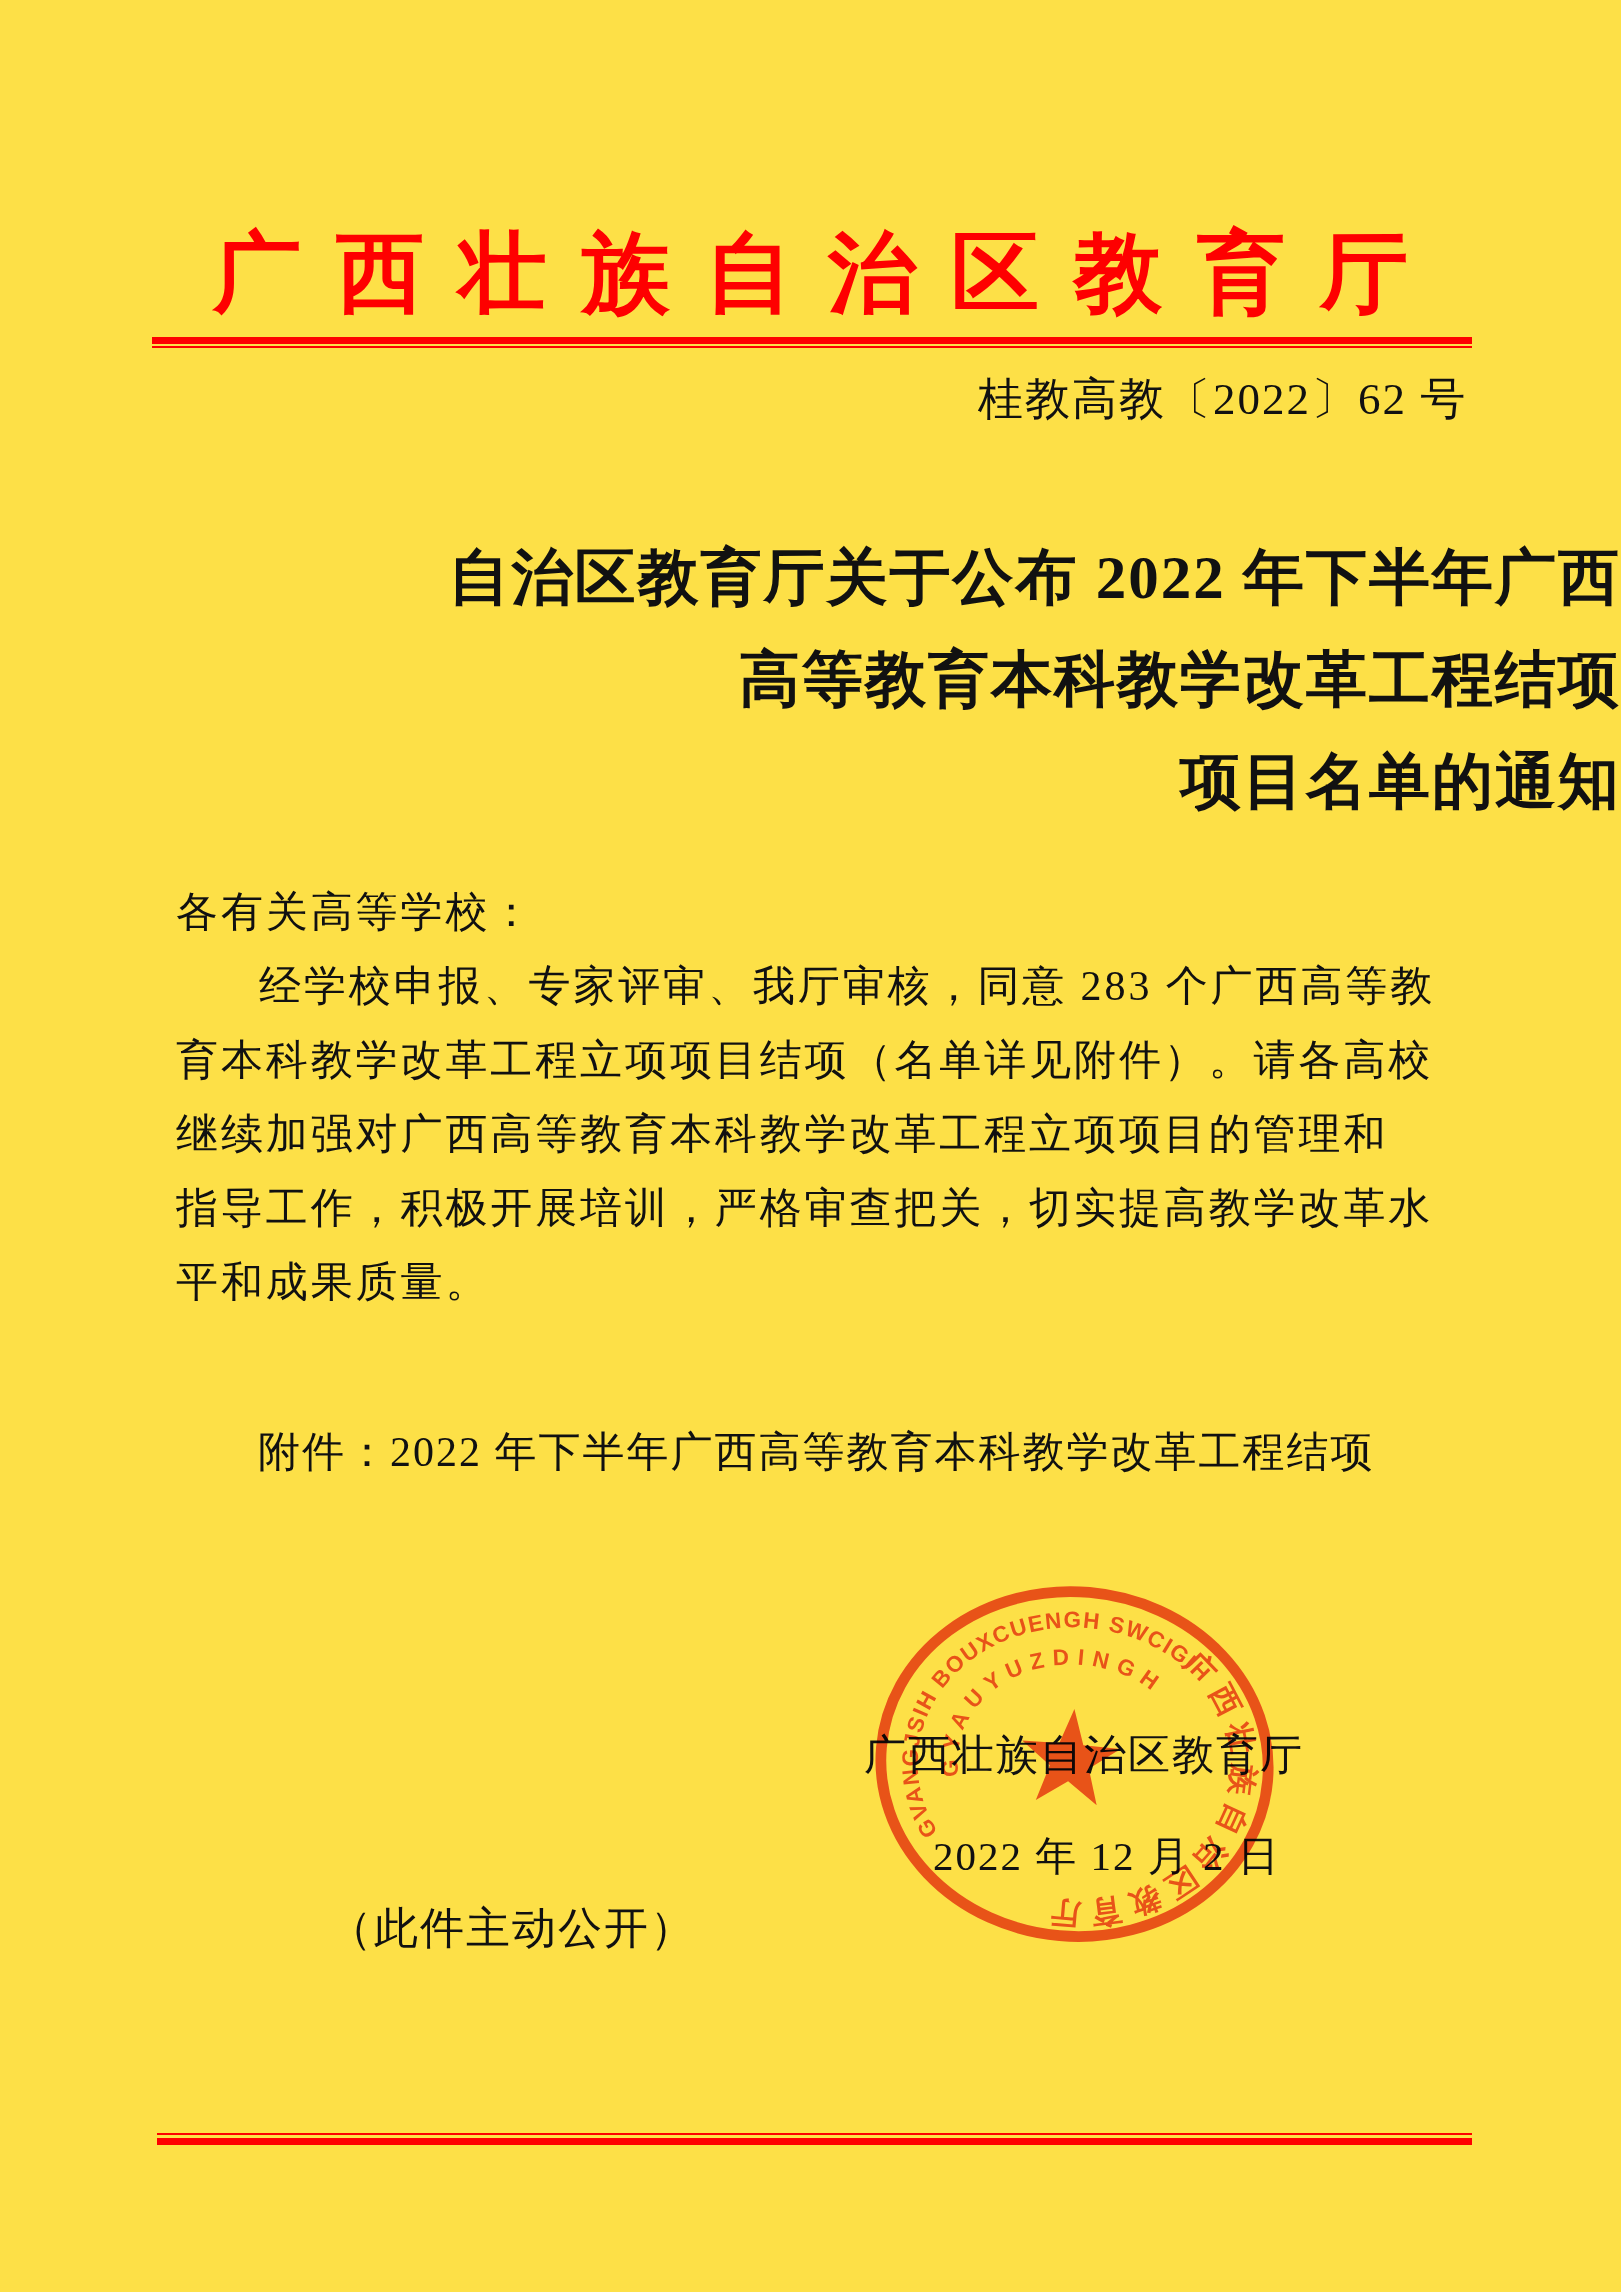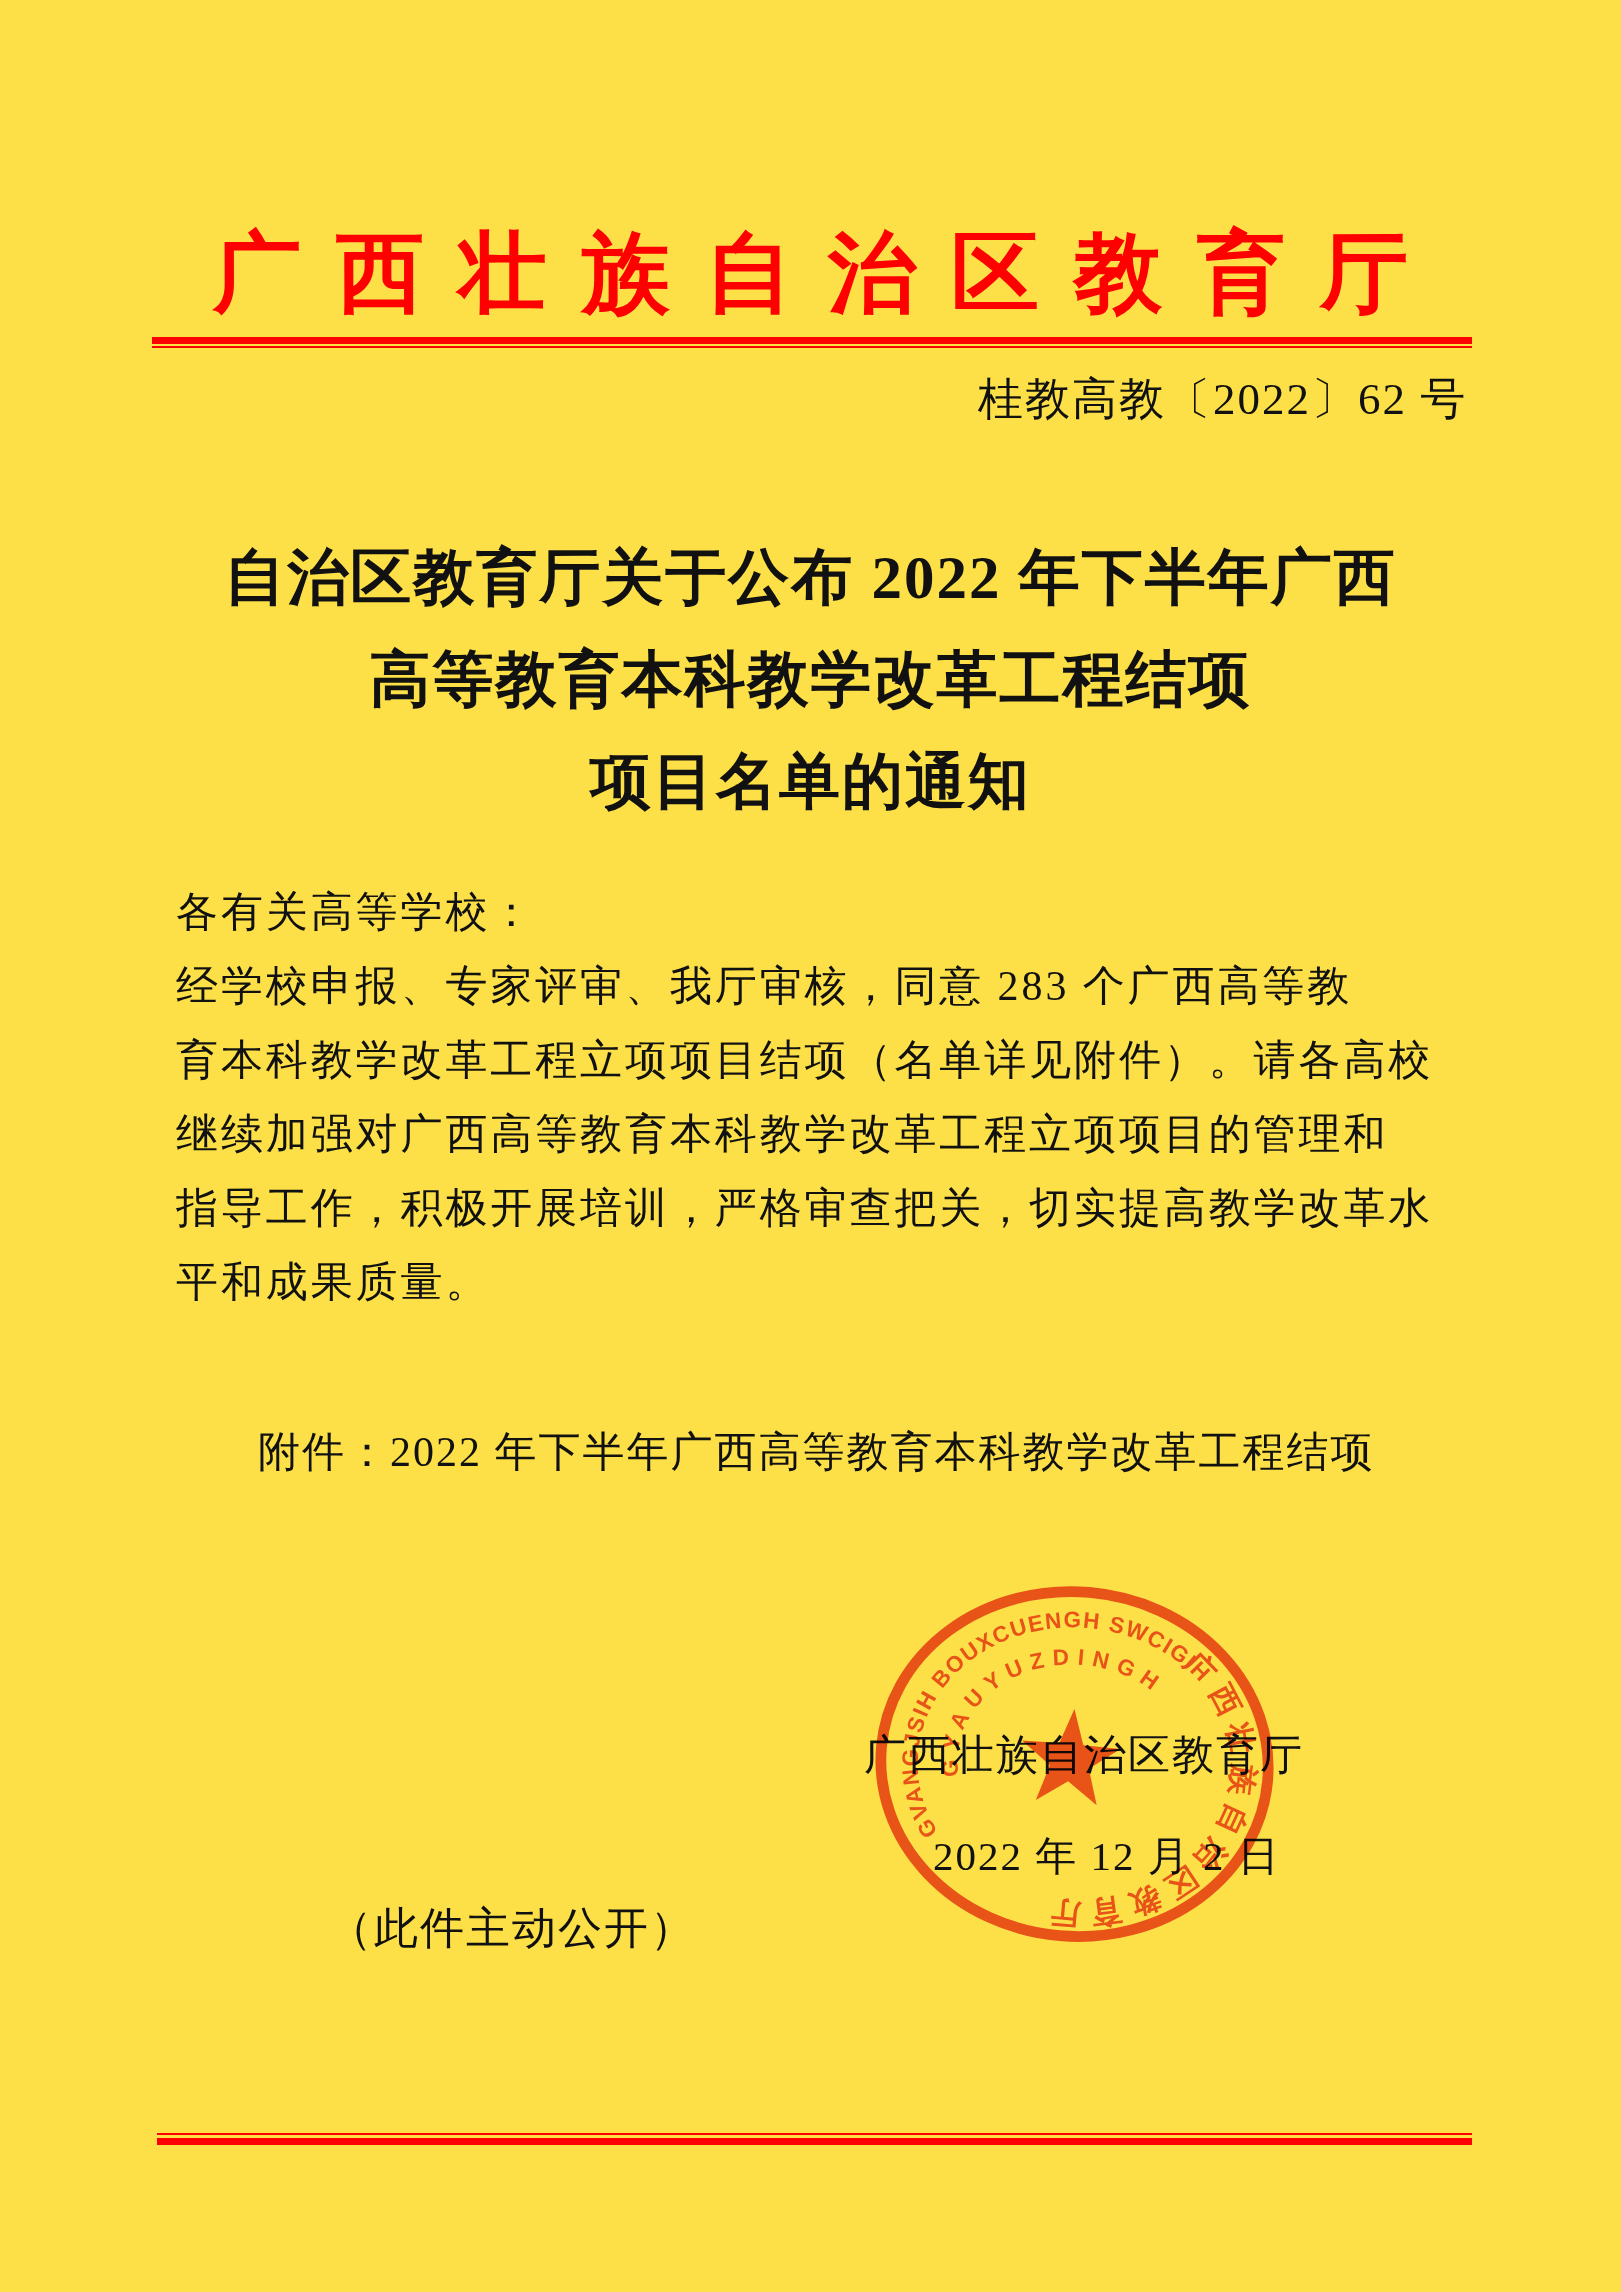--- a/index.html
+++ b/index.html
@@ -23,30 +23,30 @@
   .rule-top{position:absolute;left:152px;top:337px;width:1320px;}
   .rule-top .thick{height:6.9px;background:#fe0000;}
   .rule-top .thin{height:2px;background:#fe0000;margin-top:2px;}
   .doc-number{
     position:absolute;left:978px;top:369px;
     font-size:45px;white-space:nowrap;letter-spacing:2px;
   }
   
   .doc-title{
     position:absolute;left:0;top:527px;width:1621px;
-    text-align:center;font-weight:bold;font-size:61px;line-height:102px;
+    text-align:right;font-weight:bold;font-size:61px;line-height:102px;
     letter-spacing:2px;
   }
   
   .body-block{
     position:absolute;left:176px;top:875px;width:1308px;
     font-size:42px;line-height:74px;letter-spacing:2.9px;
     white-space:nowrap;
   }
-  .indent-2em{}
+  .indent-2em{margin-left:83px;}
   .attachment-block{
     position:absolute;left:162px;top:1412px;width:1308px;
     font-size:42px;line-height:80px;letter-spacing:2px;white-space:nowrap;
   }
   .att-l1{margin-left:96px;}
   .att-l2{margin-left:277px;}
   
   .signature{
     position:absolute;left:864px;top:1727px;
     font-size:42px;letter-spacing:2px;white-space:nowrap;

